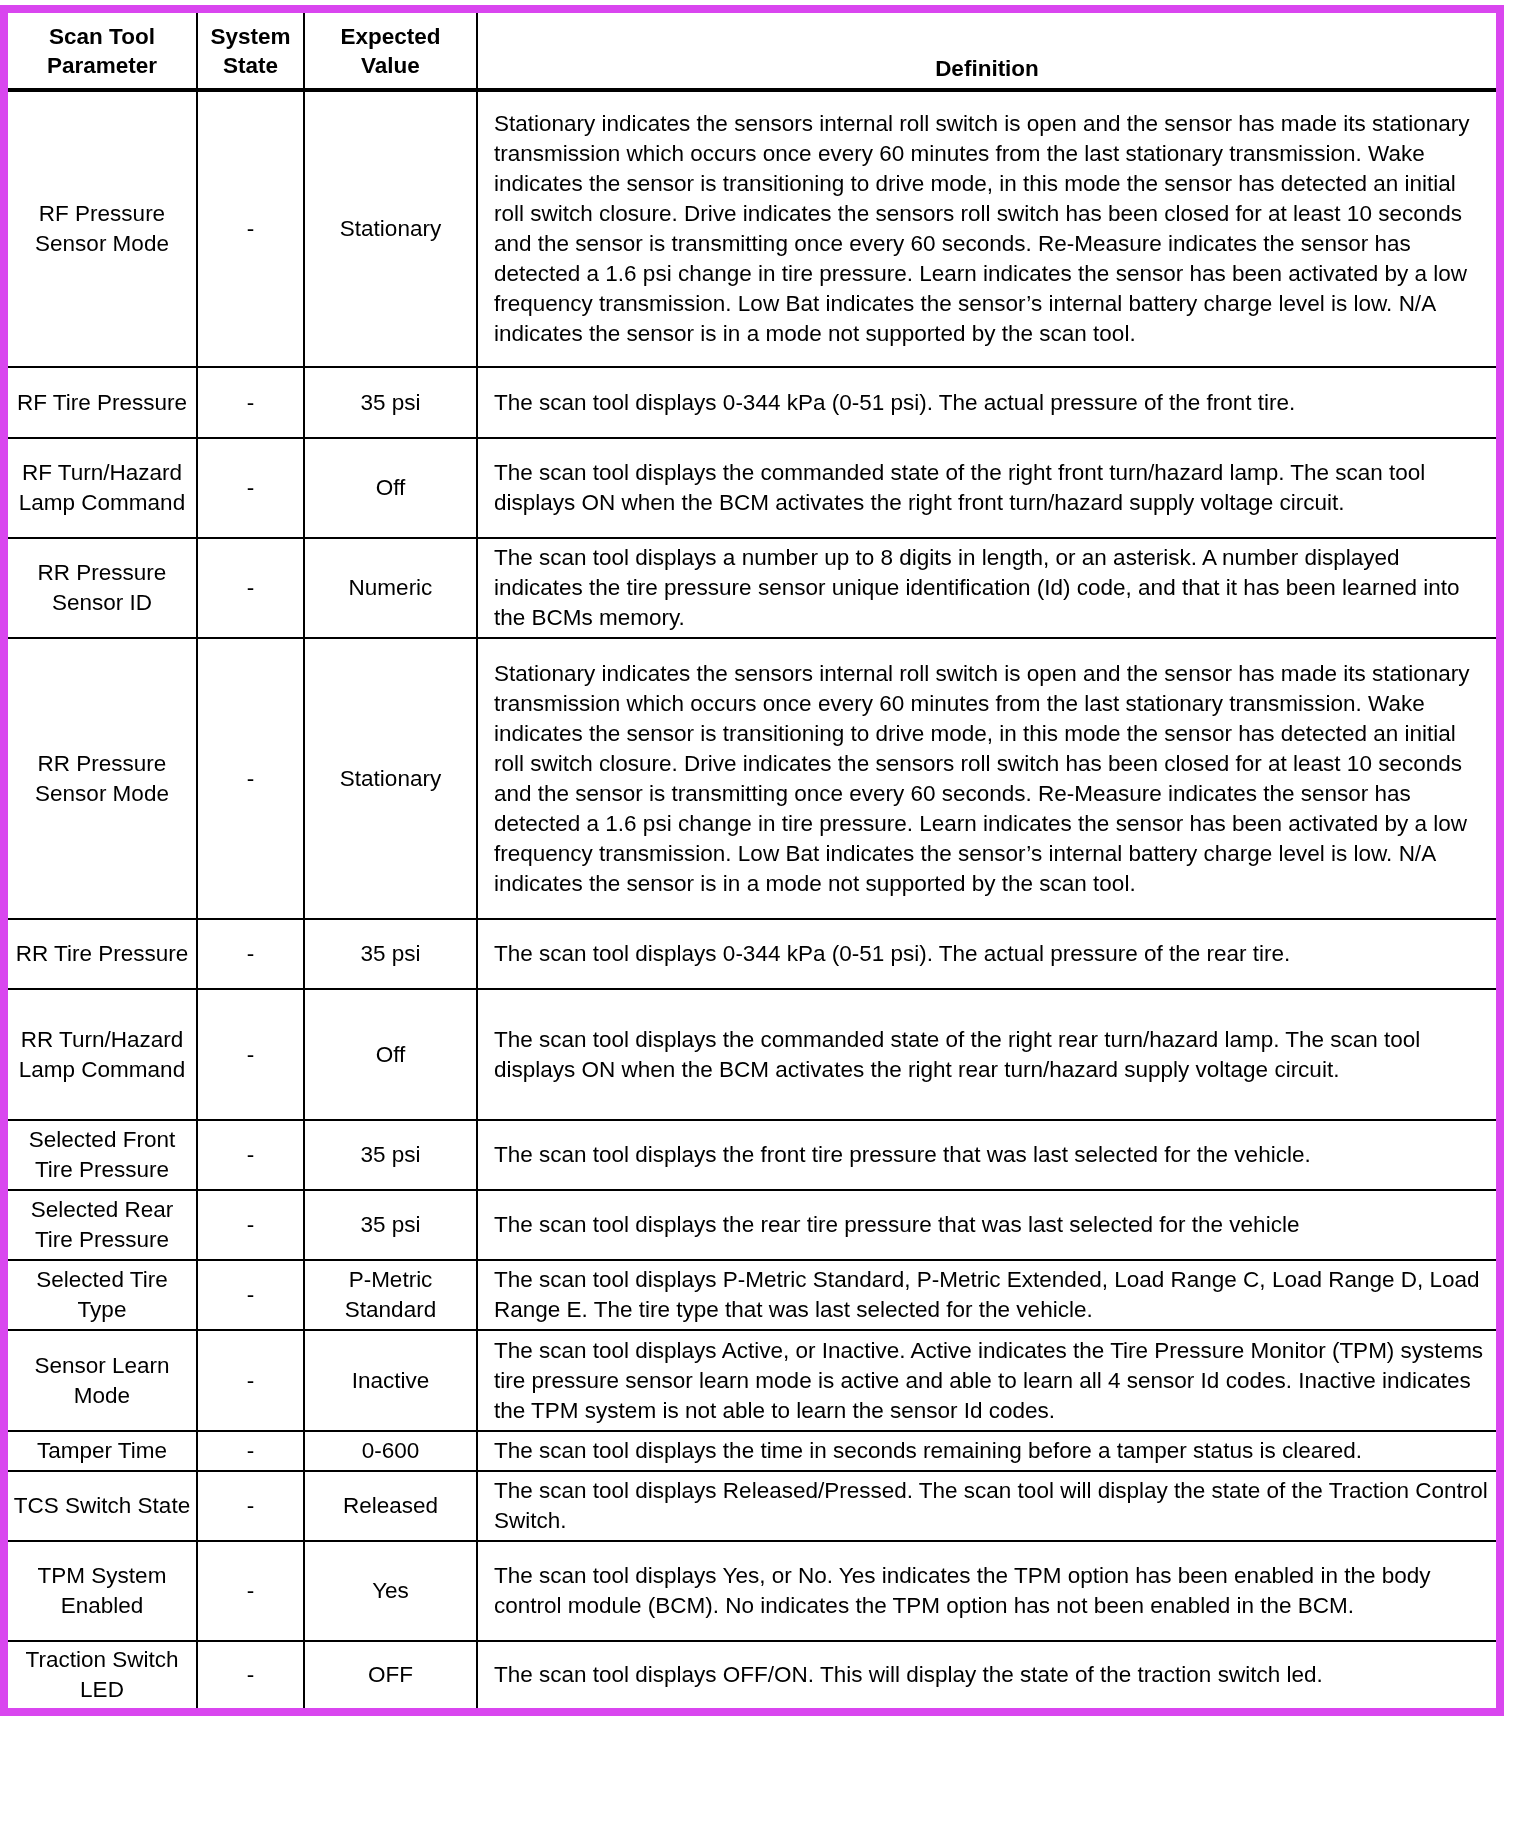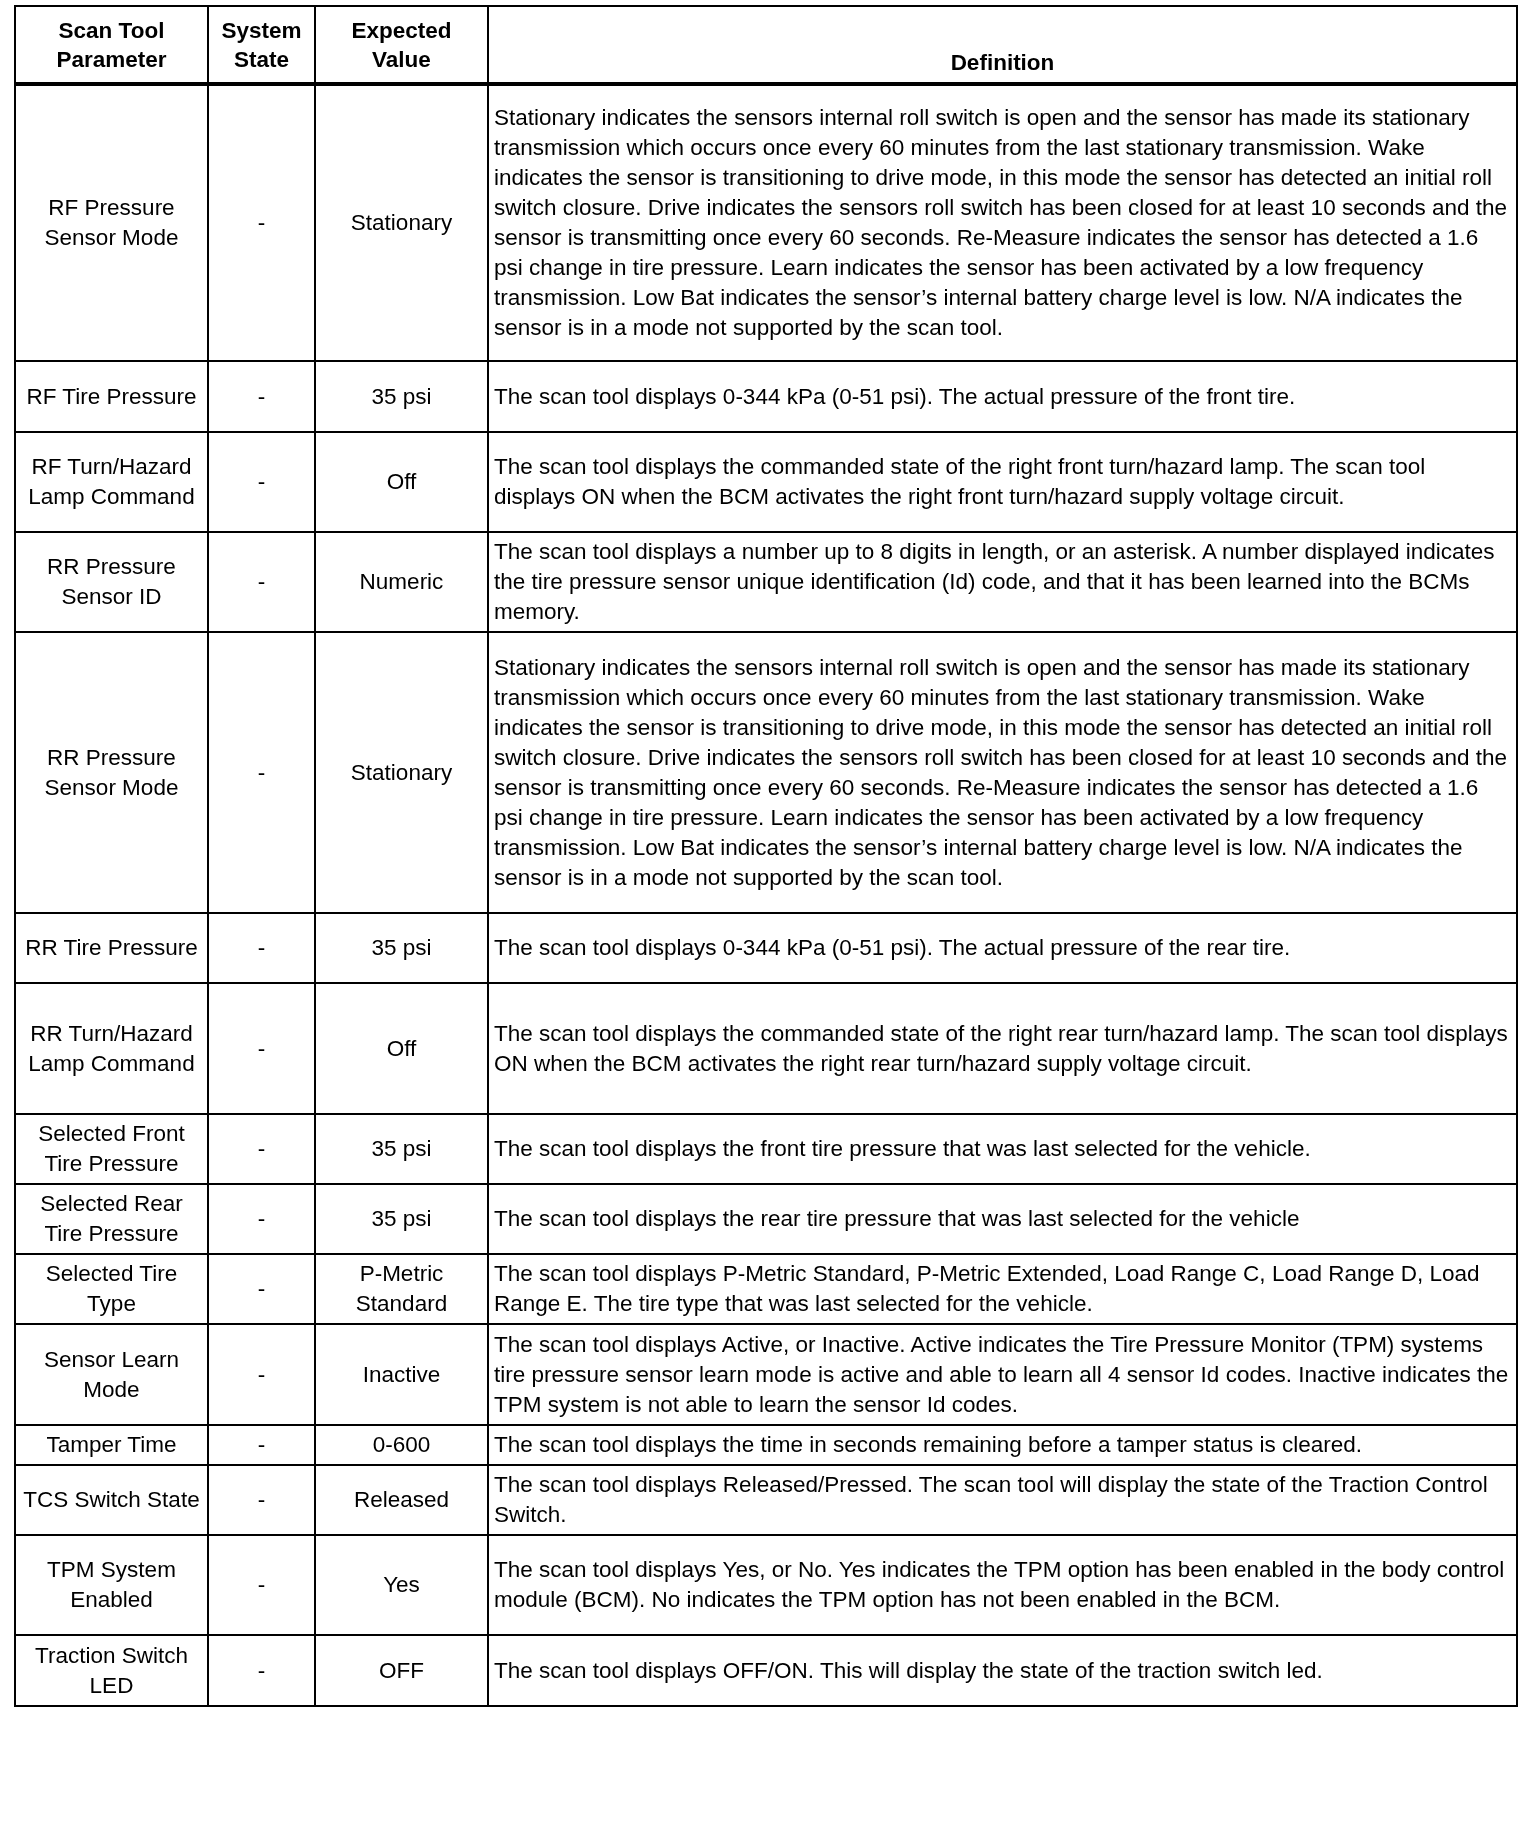--- a/index.html
+++ b/index.html
@@ -1,22 +1,22 @@
 <!DOCTYPE html>
 <html><head>
   <meta charset="utf-8">
   <style>
     html, body { margin: 0; padding: 0; background: #ffffff; }
     body { width: 1520px; height: 1844px; position: relative; overflow: hidden;
            font-family: "Liberation Sans", sans-serif; color: #000; }
     table.spec {
-      position: absolute; left: 14px; top: 5px;
+      position: absolute; left: 0; top: 5px;
       width: 1504px;
       border-collapse: collapse;
-      border: 1px solid #d946ef;
+      border: 8px solid #d946ef;
       table-layout: fixed;
     }
     table.spec col.c1 { width: 193px; }
     table.spec col.c2 { width: 107px; }
     table.spec col.c3 { width: 173px; }
     table.spec col.c4 { width: auto; }
     table.spec th, table.spec td {
       border: 2px solid #000;
       padding: 0 4px;
       font-size: 22.5px;
@@ -27,21 +27,21 @@
     table.spec th {
       font-weight: bold;
       text-align: center;
       line-height: 29px;
       height: 70px;
       border-bottom: 4px solid #000;
     }
     table.spec th.def { vertical-align: bottom; padding-bottom: 5px; }
     table.spec td.param { text-align: center; }
     table.spec td.state, table.spec td.expected { text-align: center; }
-    table.spec td.definition { text-align: left; padding-left: 5px; }
+    table.spec td.definition { text-align: left; padding-left: 16px; }
   </style>
 </head>
 <body>
 
 <table class="spec">
   <colgroup>
     <col class="c1">
       <col class="c2">
       <col class="c3">
       <col class="c4">

